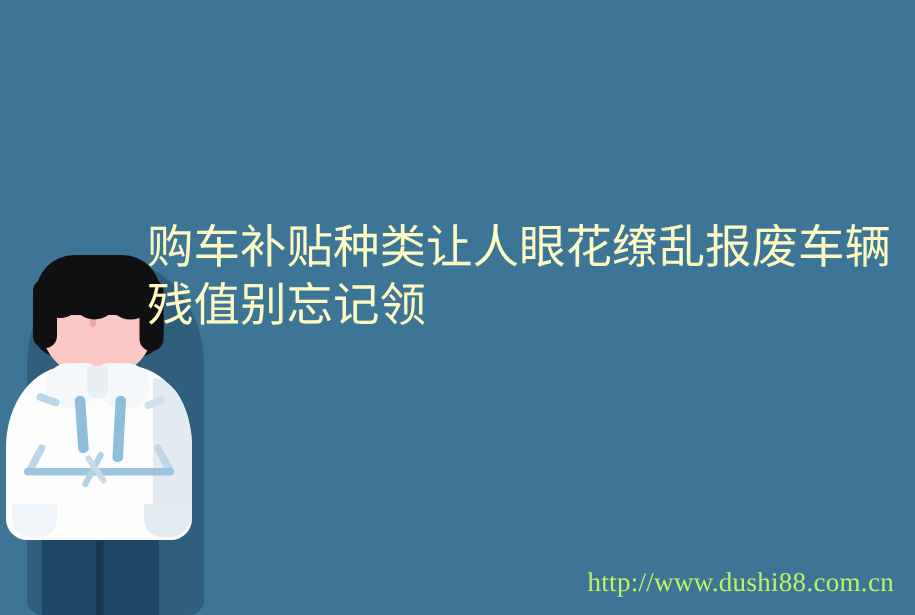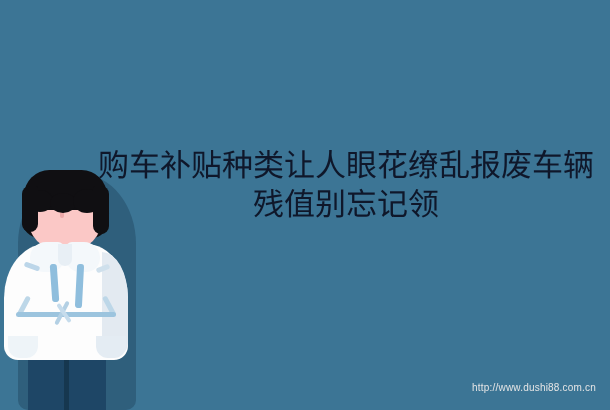--- a/index.html
+++ b/index.html
@@ -273,40 +273,39 @@
     border-radius: 0 0 12px 12px;
   }
 
   
   .headline {
     position: absolute;
     left: 98px;
     top: 146px;
     width: 496px;
     margin: 0;
-    color: #0f172a;
+    color: #fef9c3;
     font-size: 31px;
     line-height: 39px;
     font-weight: 400;
     letter-spacing: 0px;
     font-family: "DejaVu Sans", "Liberation Sans", sans-serif;
     word-break: break-all;
-    text-align: center;
   }
 
   
   .watermark {
     position: absolute;
     right: 14px;
     bottom: 13px;
-    color: #e5e5e5;
-    font-size: 10px;
+    color: #bef264;
+    font-size: 18px;
     line-height: 18px;
     letter-spacing: 0.2px;
-    font-family: Liberation Sans, sans-serif;
+    font-family: Liberation Serif, serif;
     white-space: nowrap;
   }
 </style>
 </head>
 <body>
 
 <div class="banner">
 
   <div class="illustration">
 

